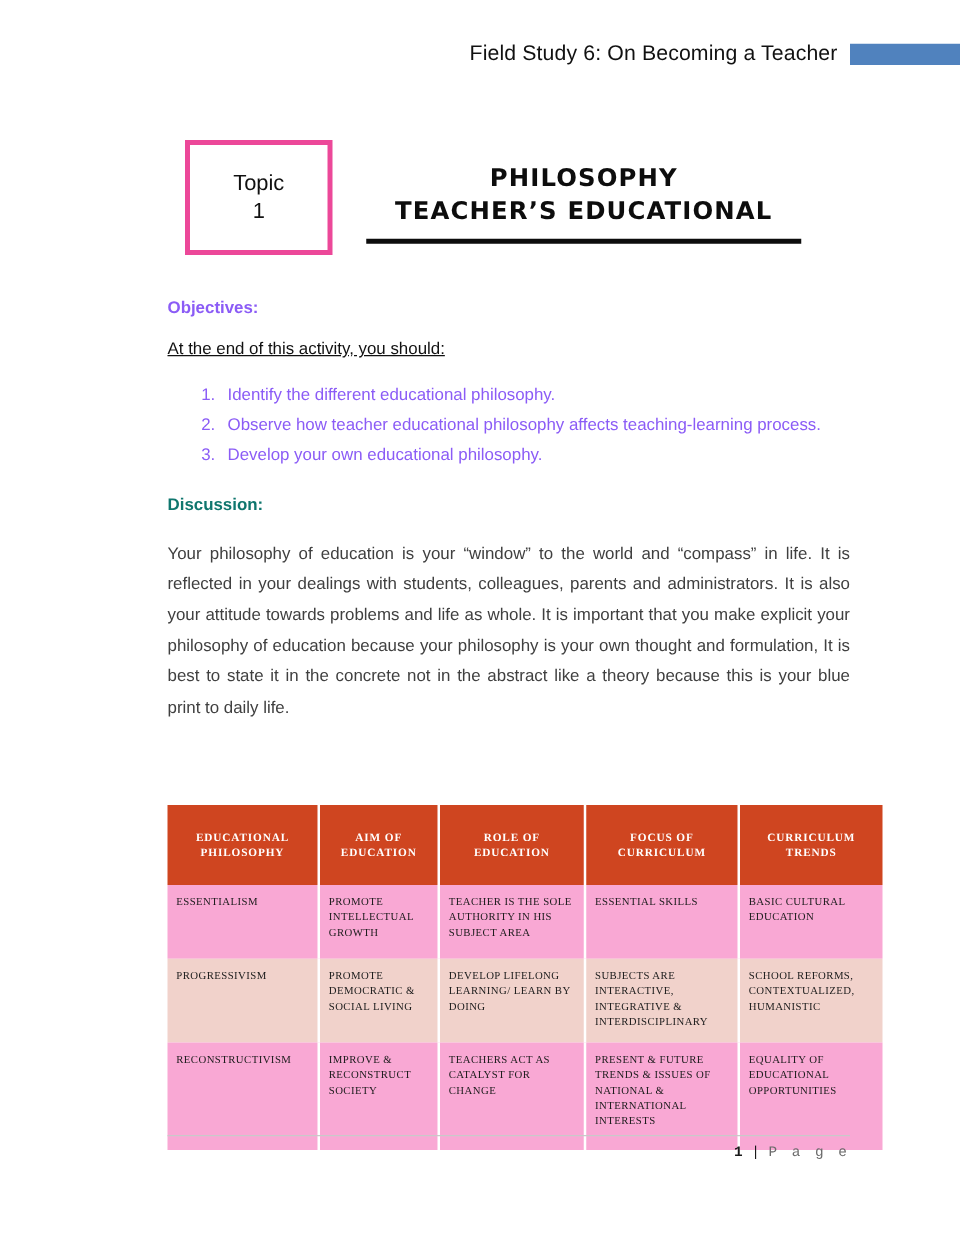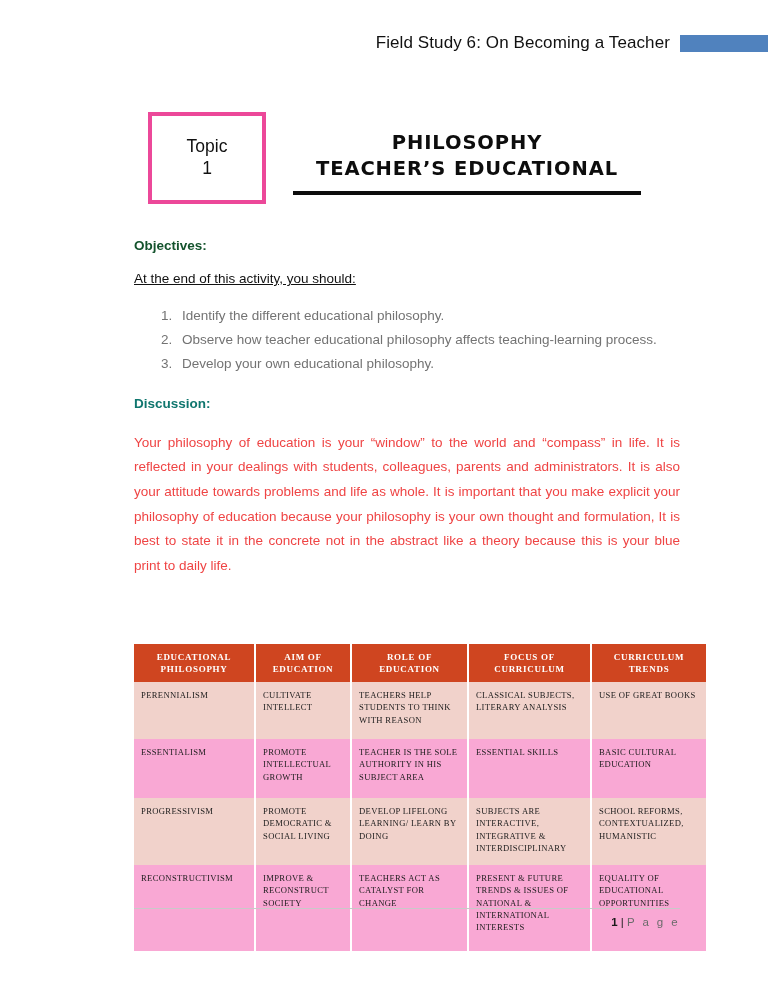--- a/index.html
+++ b/index.html
@@ -101,52 +101,52 @@
   
   .content {
     position: absolute;
     left: 134px;
     top: 238px;
     width: 546px;
   }
   .lbl-bold {
     font-size: 13.5px;
     font-weight: bold;
-    color: #14532d;
+    color: #8b5cf6;
     margin: 0 0 16px 0;
   }
   .para {
     font-size: 13.5px;
     color: #111111;
     margin: 0 0 8px 0;
     line-height: 1.55;
     text-decoration: underline;
   }
   ol.objectives {
     margin: 14px 0 0 0;
     padding-left: 42px;
     list-style-position: outside;
   }
   ol.objectives li {
     font-size: 13.5px;
-    color: #737373;
+    color: #8b5cf6;
     line-height: 1.72;
     text-align: justify;
     padding-left: 6px;
     margin-bottom: 1px;
   }
   .discussion-label {
     font-size: 13.5px;
     font-weight: bold;
     color: #0f766e;
     margin: 20px 0 20px 0;
   }
   .discussion-body {
     font-size: 13.5px;
-    color: #ef4444;
+    color: #404040;
     line-height: 1.83;
     text-align: justify;
     margin: 0;
   }
 
   
   .phil-table {
     position: absolute;
     left: 134px;
     top: 644px;
@@ -155,21 +155,21 @@
     table-layout: fixed;
     font-family: "Liberation Serif", serif;
   }
   .phil-table th {
     background: #cf4520;
     color: #ffffff;
     font-size: 9px;
     font-weight: bold;
     letter-spacing: 0.7px;
     text-align: center;
-    padding: 7px 4px;
+    padding: 20px 4px;
     line-height: 1.35;
     border-right: 2px solid #ffffff;
     text-transform: uppercase;
     vertical-align: middle;
   }
   .phil-table th:last-child { border-right: none; }
   .phil-table td {
     font-size: 8.6px;
     letter-spacing: 0.35px;
     color: #1c1c1c;
@@ -202,20 +202,21 @@
   .footer-rule {
     width: 100%;
     height: 1px;
     background: #c9c9c9;
   }
   .footer-text {
     text-align: right;
     font-size: 11.5px;
     color: #6b6b6b;
     margin-top: 7px;
+    font-family: Liberation Mono, monospace;
   }
   .footer-num {
     color: #1a1a1a;
     font-weight: bold;
   }
   .footer-sep { color: #1a1a1a; }
   .footer-word { letter-spacing: 2.4px; }
 </style>
 </head>
 <body>
@@ -265,27 +266,20 @@
   <thead>
     <tr>
       <th>EDUCATIONAL PHILOSOPHY</th>
       <th>AIM OF EDUCATION</th>
       <th>ROLE OF EDUCATION</th>
       <th>FOCUS OF CURRICULUM</th>
       <th>CURRICULUM TRENDS</th>
     </tr>
   </thead>
   <tbody>
-    <tr class="shade-a r-1">
-      <td>PERENNIALISM</td>
-      <td>CULTIVATE INTELLECT</td>
-      <td>TEACHERS HELP STUDENTS TO THINK WITH REASON</td>
-      <td>CLASSICAL SUBJECTS, LITERARY ANALYSIS</td>
-      <td>USE OF GREAT BOOKS</td>
-    </tr>
     <tr class="shade-b r-2">
       <td>ESSENTIALISM</td>
       <td>PROMOTE INTELLECTUAL GROWTH</td>
       <td>TEACHER IS THE SOLE AUTHORITY IN HIS SUBJECT AREA</td>
       <td>ESSENTIAL SKILLS</td>
       <td>BASIC CULTURAL EDUCATION</td>
     </tr>
     <tr class="shade-a r-3">
       <td>PROGRESSIVISM</td>
       <td>PROMOTE DEMOCRATIC &amp; SOCIAL LIVING</td>

